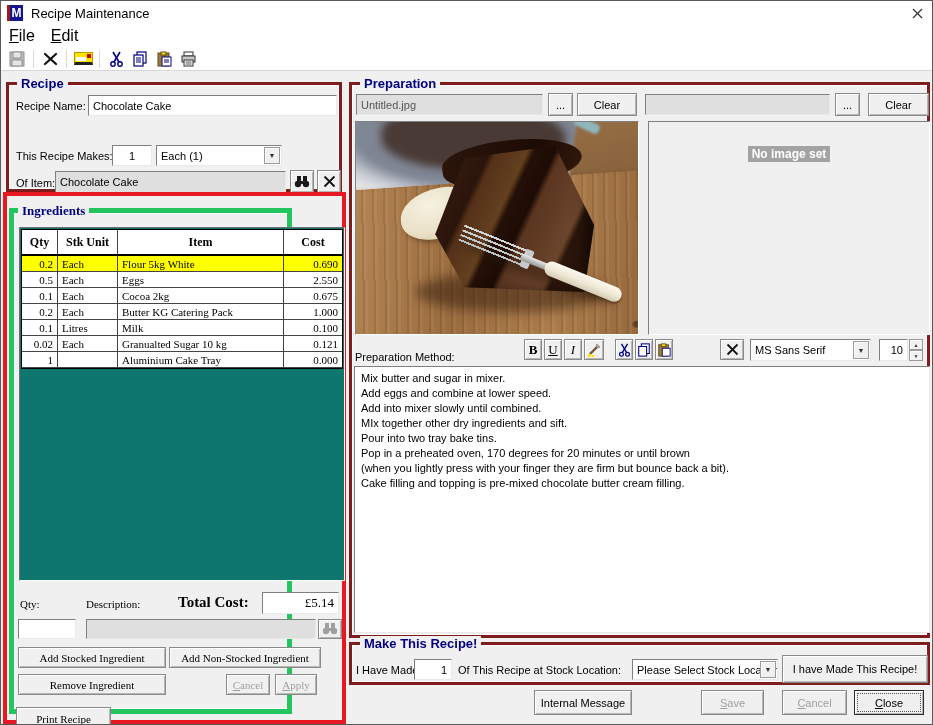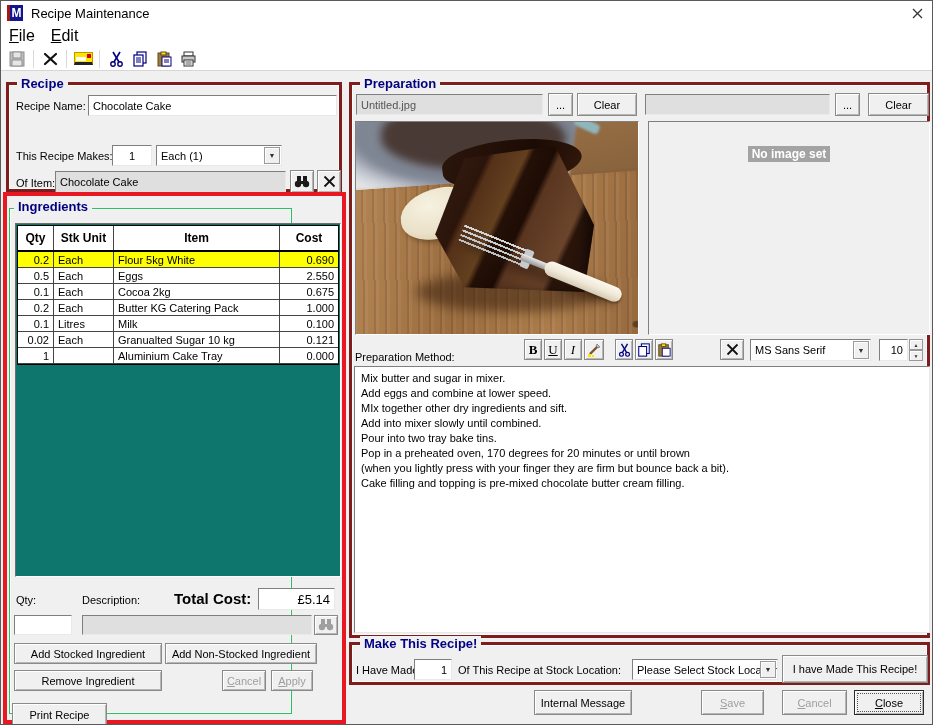--- a/index.html
+++ b/index.html
@@ -37,21 +37,21 @@
   .field.center{justify-content:center;}
   .lbl{position:absolute;white-space:nowrap;}
   .dd-arrow{position:absolute;right:1px;top:1px;bottom:1px;width:16px;background:#f0f0f0;border:1px solid #9a9a9a;
     box-shadow:inset 1px 1px 0 #fff;display:flex;align-items:center;justify-content:center;}
   .dd-arrow::after{content:"▼";font-size:7px;color:#333;}
   .spin{position:absolute;display:flex;flex-direction:column;}
   .spin span{flex:1;background:#f0f0f0;border:1px solid #9a9a9a;box-shadow:inset 1px 1px 0 #fff;
     display:flex;align-items:center;justify-content:center;font-size:5px;color:#333;width:14px;}
   
   .red-zone{position:absolute;left:2px;top:191px;width:343px;height:532px;border:4px solid #e81822;background:#f0f0f0;}
-  .ing-group{position:absolute;left:2px;top:12px;width:283px;height:506px;border:1px solid #22c55e;box-shadow:inset 0 0 0 1px #fdfdfd;}
+  .ing-group{position:absolute;left:2px;top:12px;width:283px;height:506px;border:5px solid #22c55e;box-shadow:inset 0 0 0 1px #fdfdfd;font-family:Liberation Serif, serif;}
   .ing-label{position:absolute;top:-10px;left:4px;background:#f0f0f0;padding:0 4px;color:#000080;font-weight:bold;font-size:13px;}
   .table-panel{position:absolute;left:5px;top:14px;width:326px;height:354px;background:#0f766e;
     border:1px solid #6e6e6e;border-right-color:#fff;border-bottom-color:#fff;}
   .itable{width:322px;margin:1px;background:#fff;border:1px solid #000;}
   .irow{display:grid;grid-template-columns:36px 60px 166px 58px;height:16px;border-bottom:1px solid #444;}
   .irow.header{height:26px;border-bottom:2px solid #000;font-weight:bold;font-size:12px;}
   .irow.hl{background:#ffff00;}
   .icell{border-right:1px solid #444;display:flex;align-items:center;overflow:hidden;white-space:nowrap;}
   .icell:last-child{border-right:none;}
   .icell.h{justify-content:center;}
@@ -425,22 +425,22 @@
       <span>10</span>
     </div>
     <div class="spin" style="left:557px;top:254px;height:22px;">
       <span>▲</span>
       <span>▼</span>
     </div>
 
     <div class="method-text" style="left:2px;top:281px;width:576px;height:267px;">
       <div>Mix butter and sugar in mixer.</div>
       <div>Add eggs and combine at lower speed.</div>
+      <div>Add into mixer slowly until combined.</div>
       <div>MIx together other dry ingredients and sift.</div>
-      <div>Add into mixer slowly until combined.</div>
       <div>Pour into two tray bake tins.</div>
       <div>Pop in a preheated oven, 170 degrees for 20 minutes or until brown</div>
       <div>(when you lightly press with your finger they are firm but bounce back a bit).</div>
       <div>Cake filling and topping is pre-mixed chocolate butter cream filling.</div>
     </div>
   </div>
 
   <div class="group" style="left:348px;top:641px;width:581px;height:43px;">
     <span class="glabel">Make This Recipe!</span>
     <span class="lbl" style="left:4px;top:19px;">I Have Made:</span>

